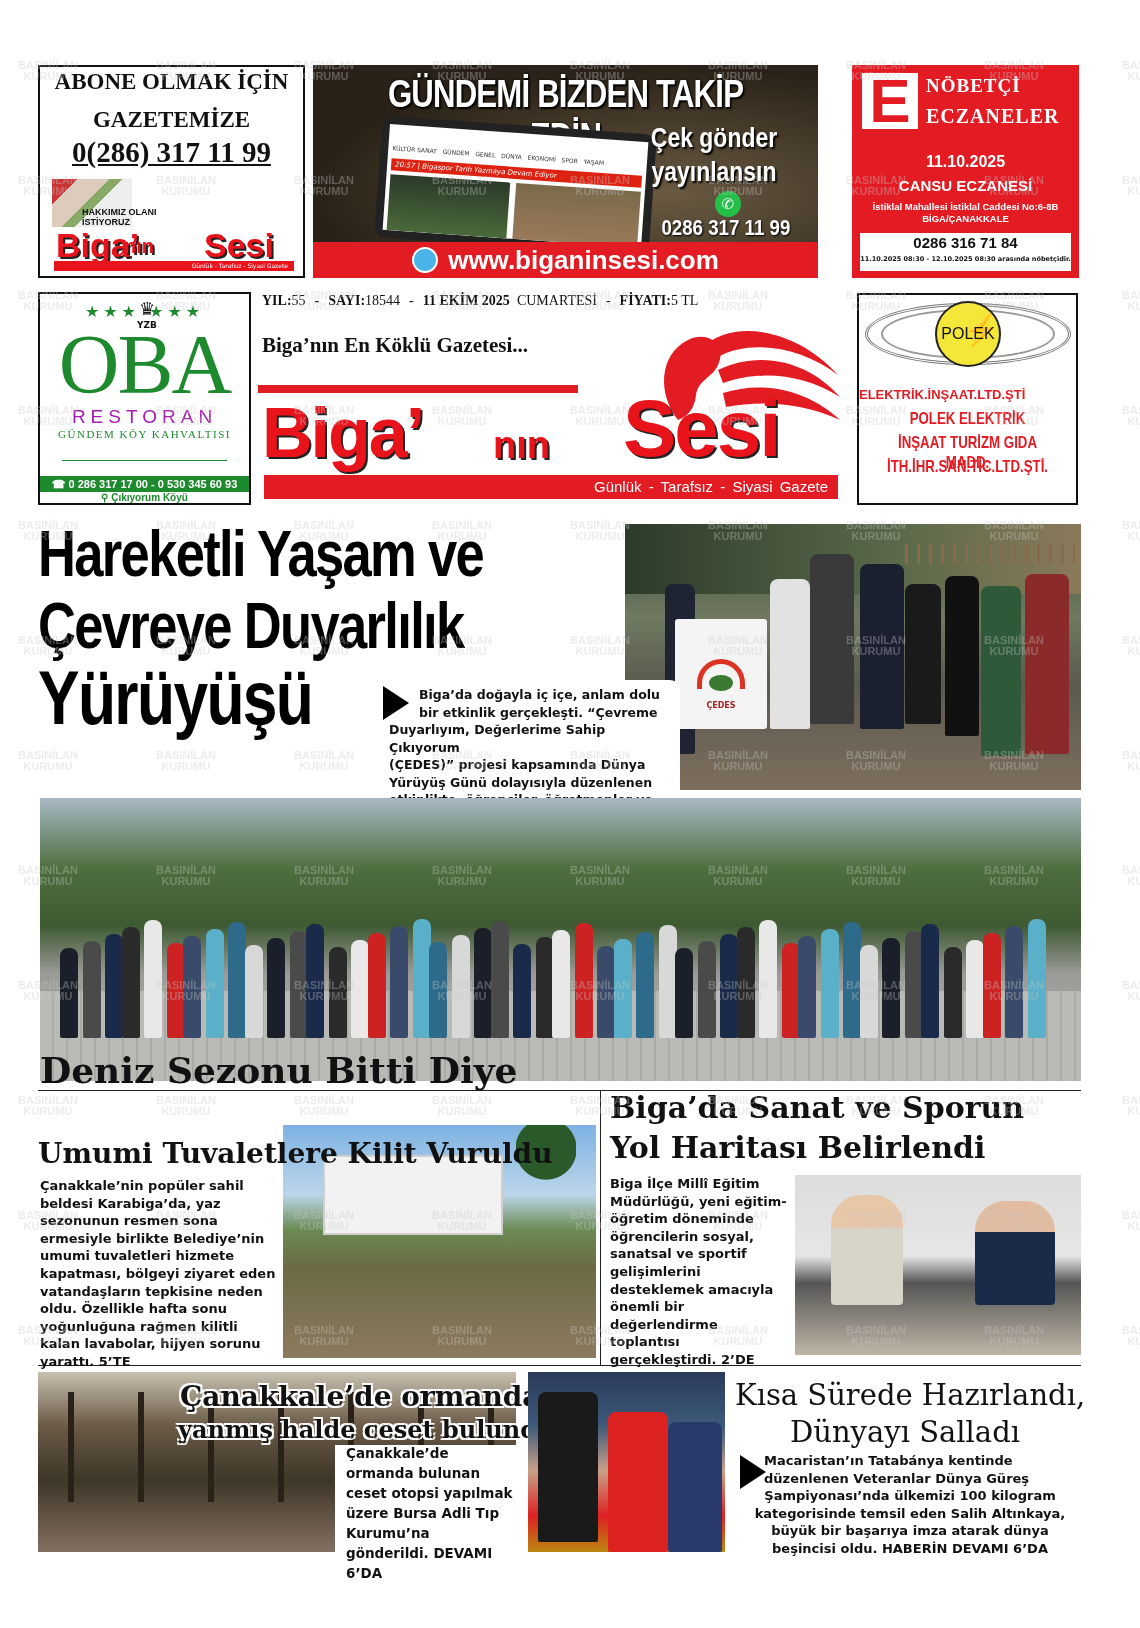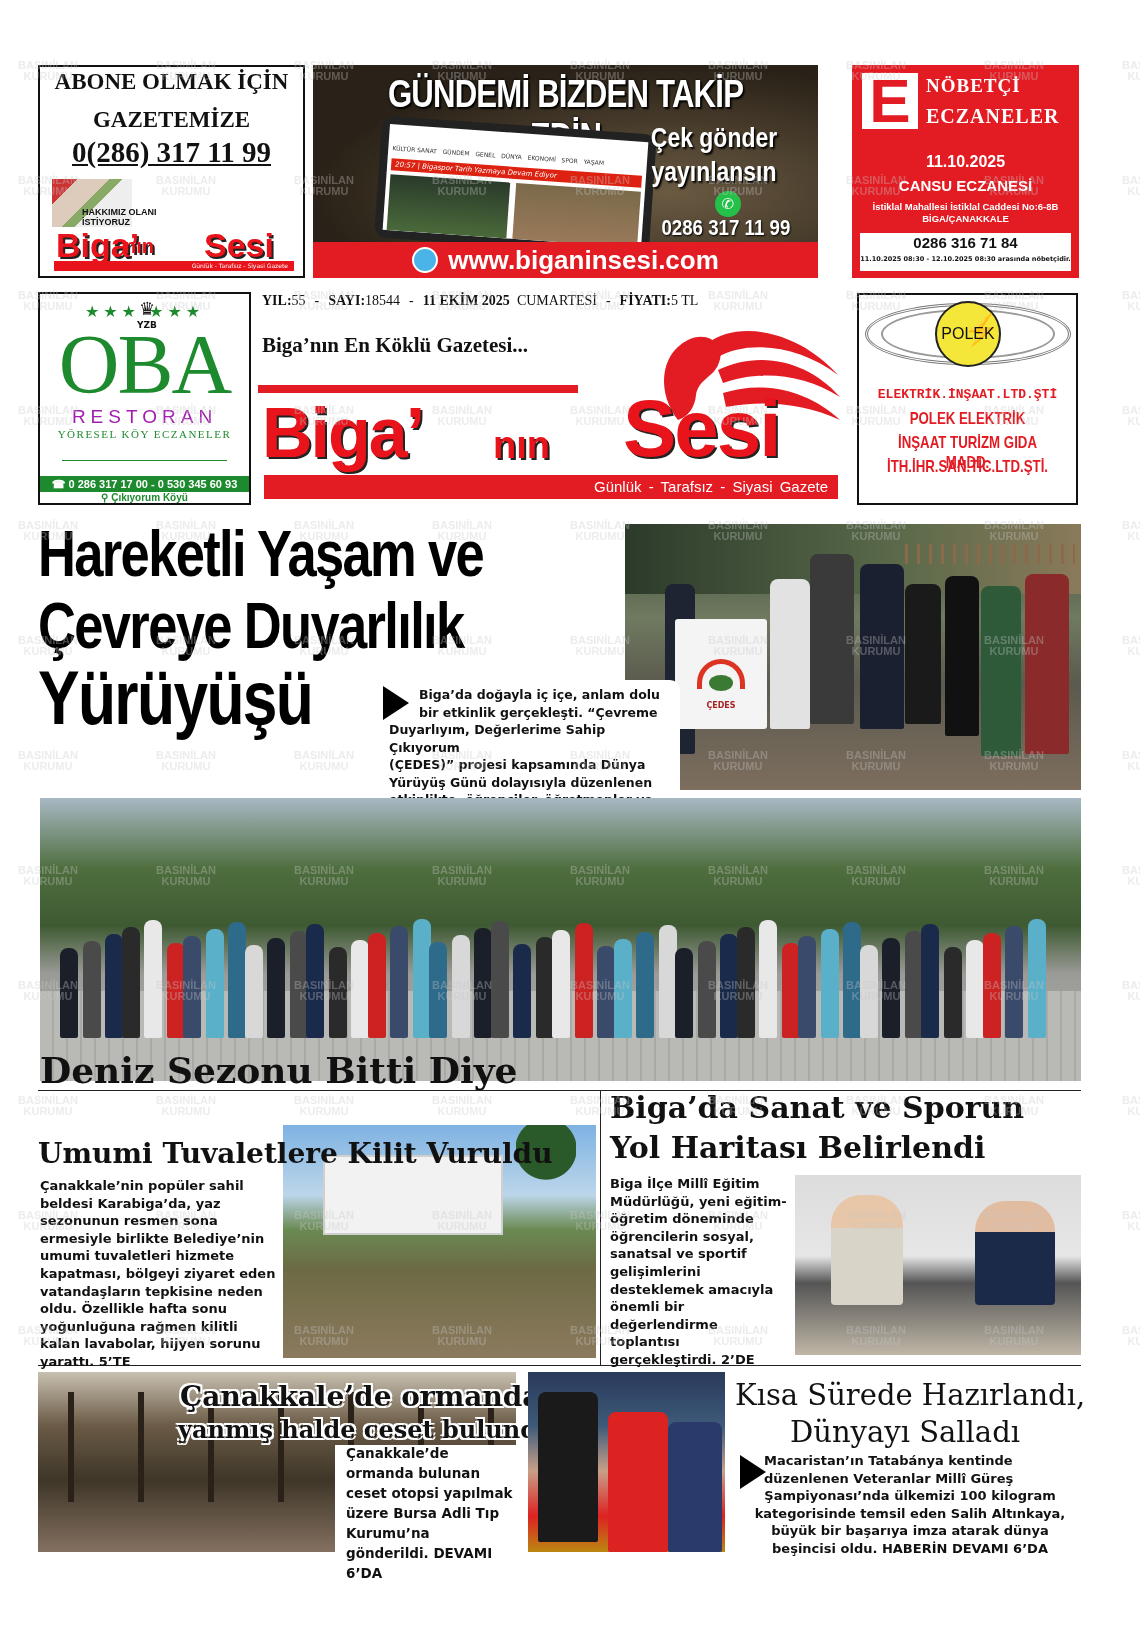--- a/index.html
+++ b/index.html
@@ -69,21 +69,21 @@
 #mast .w1{position:absolute;left:4px;top:70px;font-size:70px;line-height:76px;letter-spacing:-2px}
 #mast .w2{position:absolute;left:235px;top:98px;font-size:38px;line-height:44px}
 #mast .w3{position:absolute;left:365px;top:62px;font-size:80px;line-height:84px;letter-spacing:-2px}
 #mast .tag{position:absolute;left:6px;top:150px;width:574px;height:24px;background:#e31b23;color:#fff;font-family:"Liberation Sans",sans-serif;font-size:15px;text-align:right;padding-right:10px;line-height:24px;word-spacing:3px}
 
 
 #polek{left:857px;top:293px;width:221px;height:212px}
 #polek .ell{position:absolute;left:6px;top:8px;width:206px;height:62px;border:3px double #777;border-radius:50%}
 #polek .ell2{position:absolute;left:22px;top:14px;width:174px;height:50px;border:2px solid #999;border-radius:50%}
 #polek .circ{position:absolute;left:76px;top:6px;width:66px;height:66px;border-radius:50%;background:#f5e63a;border:2px solid #222;text-align:center;font-family:"Liberation Sans",sans-serif;font-size:16px;line-height:62px;color:#111}
-#polek .l1{position:absolute;left:0;top:92px;width:100%;text-align:center;font-family:Liberation Mono, monospace;font-weight:900;font-size:13px;color:#e31b23}
+#polek .l1{position:absolute;left:0;top:92px;width:100%;text-align:left;font-family:Liberation Sans, sans-serif;font-weight:900;font-size:13px;color:#e31b23}
 #polek .l2,#polek .l3,#polek .l4{position:absolute;left:0;width:100%;text-align:center;font-family:"Liberation Sans",sans-serif;font-weight:900;font-size:17px;color:#e31b23;transform:scaleX(.78)}
 #polek .l2{top:114px}#polek .l3{top:138px}#polek .l4{top:162px}
 
 
 #h1{position:absolute;left:38px;top:518px;width:600px;font-family:"Liberation Sans",sans-serif;font-weight:900;font-size:64px;line-height:72px;letter-spacing:-2px;transform:scaleX(.82);transform-origin:left top;color:#000}
 #h1 .l3{font-size:76px}
 #photo1{position:absolute;left:625px;top:524px;width:456px;height:266px;background:linear-gradient(180deg,#3d4a3a 0%,#6f7a60 35%,#5b5a4e 60%,#7d6e5e 100%);overflow:hidden}
 #photo1 .banner{position:absolute;left:50px;top:95px;width:92px;height:110px;background:#f4f4f4;border-radius:3px}
 #photo1 .banner .arc{position:absolute;left:22px;top:40px;width:48px;height:30px;border:5px solid #d32;border-bottom:none;border-radius:48px 48px 0 0}
 #photo1 .banner .tree{position:absolute;left:34px;top:56px;width:24px;height:16px;border-radius:50%;background:#3a7a32}
@@ -202,21 +202,21 @@
 </div>
 
 <div class="box" id="oba">
   <div class="stars">★★★      ★★★</div>
   <div class="crown">
       <div class="c">♛</div>
       <div>YZB</div>
     </div>
   <div class="big">OBA</div>
   <div class="rest">RESTORAN</div>
-  <div class="yor">YÖRESEL KÖY ECZANELER</div>
+  <div class="yor">GÜNDEM KÖY KAHVALTISI</div>
   <div class="line"></div>
   <div class="ph"><span>☎ </span><span>0 286 317 17 00 - 0 530 345 60 93</span></div>
   <div class="loc"><span>⚲ </span><span>Çıkıyorum Köyü</span></div>
 </div>
 
 <div id="meta">
   <b>YIL:</b><span>55</span><span class="sep">-</span><b>SAYI:</b><span>18544</span><span class="sep">-</span><b>11 EKİM 2025</b>&nbsp;&nbsp;<span>CUMARTESİ</span><span class="sep">-</span><b>FİYATI:</b><span>5 TL</span>
 </div>
 <div id="mast">
   <div class="topbar"></div>
@@ -361,21 +361,21 @@
 
 <div id="s5-photo" class="photo">
   <div class="person" style="left:10px;top:20px;width:60px;height:150px;background:#1a1a1a"></div>
   <div class="person" style="left:80px;top:40px;width:60px;height:140px;background:#d22"></div>
   <div class="person" style="left:140px;top:50px;width:54px;height:130px;background:#2a3a6a"></div>
 </div>
 <div class="sh" id="s5-h1">Kısa Sürede Hazırlandı,</div>
 <div class="sh" id="s5-h2">Dünyayı Salladı</div>
 <div id="s5-tri"></div>
 <div class="body" id="s5-body">
-  <span class="ind">Macaristan’ın Tatabánya kentinde düzenlenen Veteranlar Millî Güreş</span>
+  <span class="ind">Macaristan’ın Tatabánya kentinde düzenlenen Veteranlar Dünya Güreş</span>
   <span>Şampiyonası’nda ülkemizi 100 kilogram kategorisinde temsil eden Salih Altınkaya, büyük bir başarıya imza atarak dünya beşincisi oldu. HABERİN DEVAMI 6’DA</span>
 </div>
 
 <div class="wm" style="left: 18px; top: 60px; z-index: 50;">
     <div>BASINİLAN</div>
     <div>KURUMU</div>
   </div>
 <div class="wm" style="left: 156px; top: 60px; z-index: 50;">
     <div>BASINİLAN</div>
     <div>KURUMU</div>

